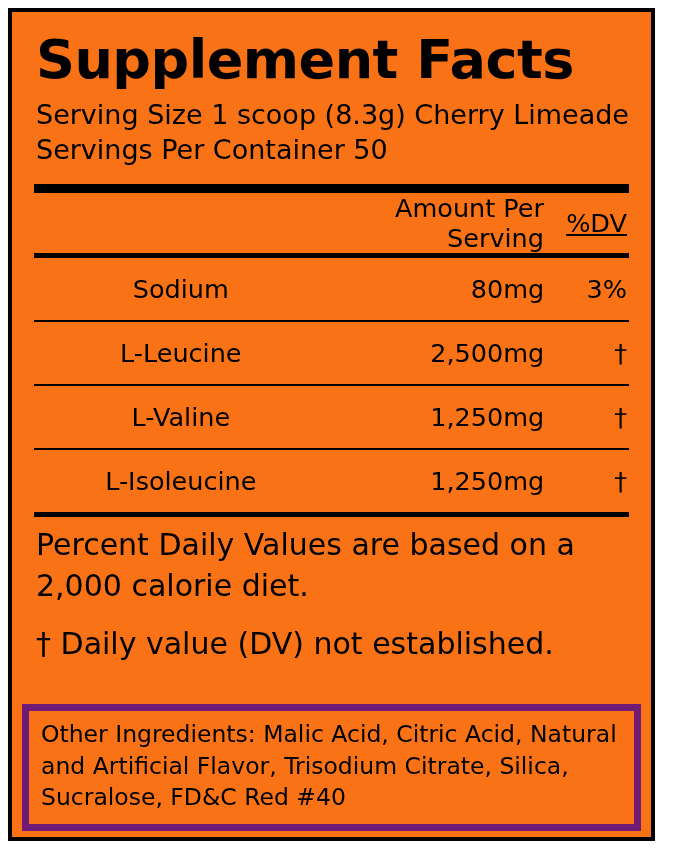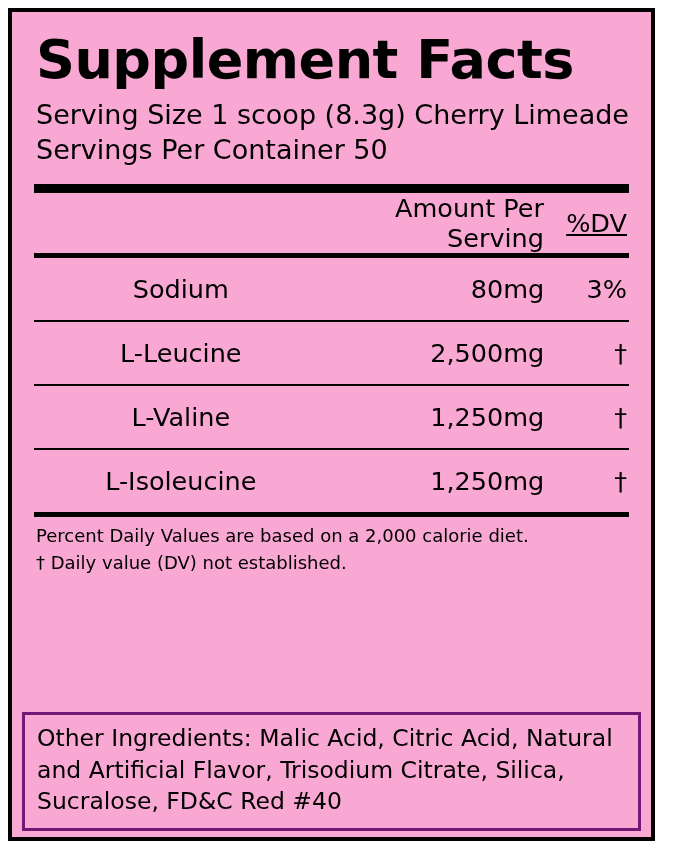--- a/index.html
+++ b/index.html
@@ -16,21 +16,21 @@
   }
 
   .panel {
     position: absolute;
     left: 8px;
     top: 8px;
     width: 647px;
     height: 833px;
     border: 4px solid #000000;
     box-sizing: border-box;
-    background: #f9a8d4;
+    background: #f97316;
   }
 
   .inner {
     position: absolute;
     left: 22px;
     top: 14px;
     right: 22px;
     bottom: 10px;
   }
 
@@ -90,32 +90,32 @@
     height: 2px;
     padding: 0;
   }
   .sep-line {
     height: 2px;
     background: #000;
     width: 100%;
   }
 
   .footnotes {
-    font-size: 18px;
+    font-size: 30px;
     line-height: 1.38;
     margin-top: 7px;
     margin-left: 2px;
   }
 
   .other-box {
     position: absolute;
     left: 10px;
     right: 10px;
     bottom: 6px;
-    border: 3px solid #701a75;
+    border: 7px solid #701a75;
     box-sizing: border-box;
     padding: 8px 10px 10px 12px;
   }
   .other-text {
     font-size: 23.5px;
     line-height: 1.35;
   }
 </style>
 </head>
 <body>
@@ -178,20 +178,20 @@
         <td class="col-name">L-Isoleucine</td>
         <td class="col-amt">1,250mg</td>
         <td class="col-dv">†</td>
       </tr>
     </tbody>
       </table>
 
     <div class="rule-med"></div>
 
     <div class="footnotes">Percent Daily Values are based on a 2,000 calorie diet.</div>
-    <div class="footnotes" style="margin-top:2px">† Daily value (DV) not established.</div>
+    <div class="footnotes" style="margin-top:16px">† Daily value (DV) not established.</div>
 
   </div>
 
   <div class="other-box">
     <div class="other-text">Other Ingredients: Malic Acid, Citric Acid, Natural and Artificial Flavor, Trisodium Citrate, Silica, Sucralose, FD&amp;C Red #40</div>
   </div>
 </div>
 
 </body></html>

